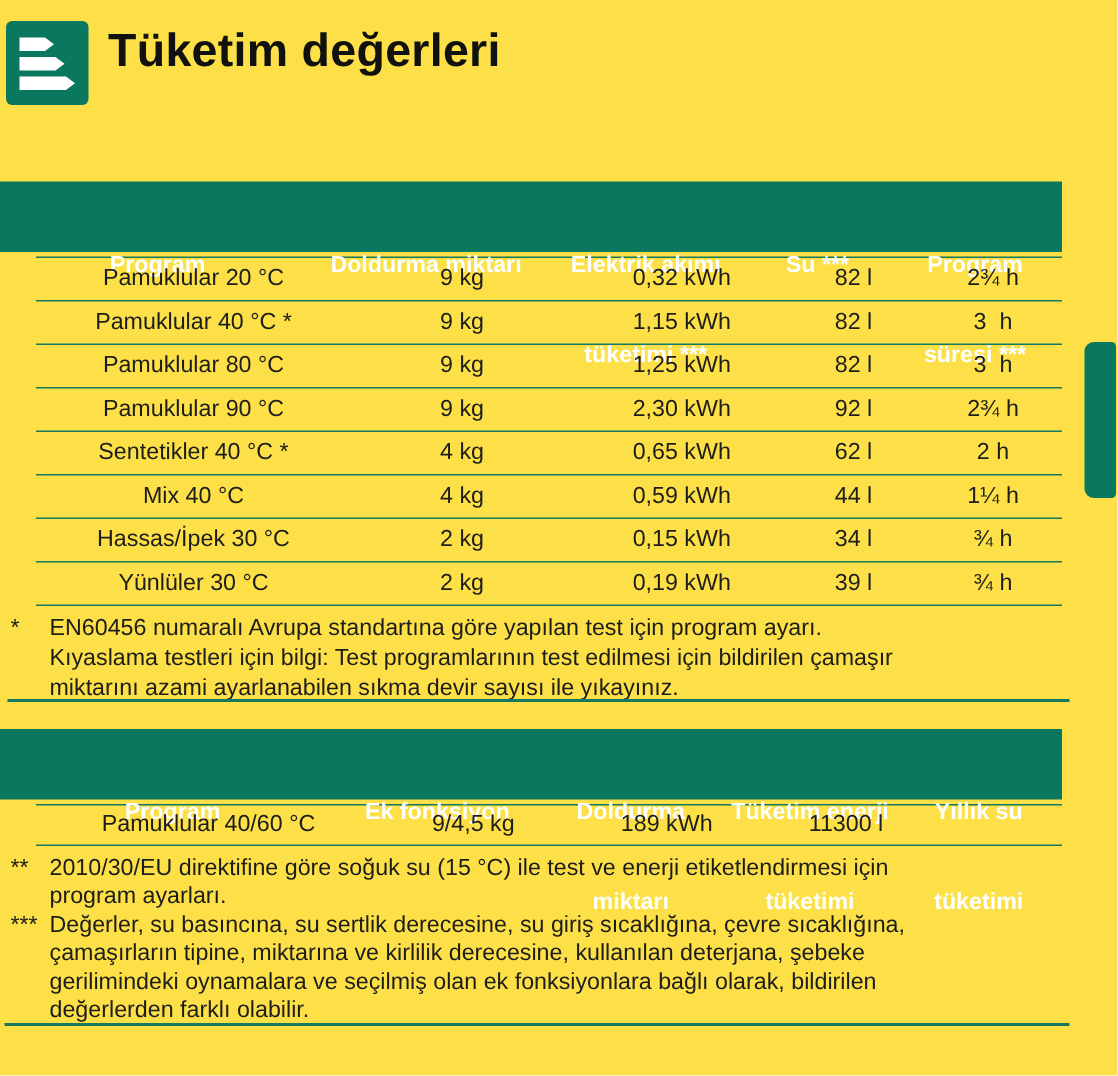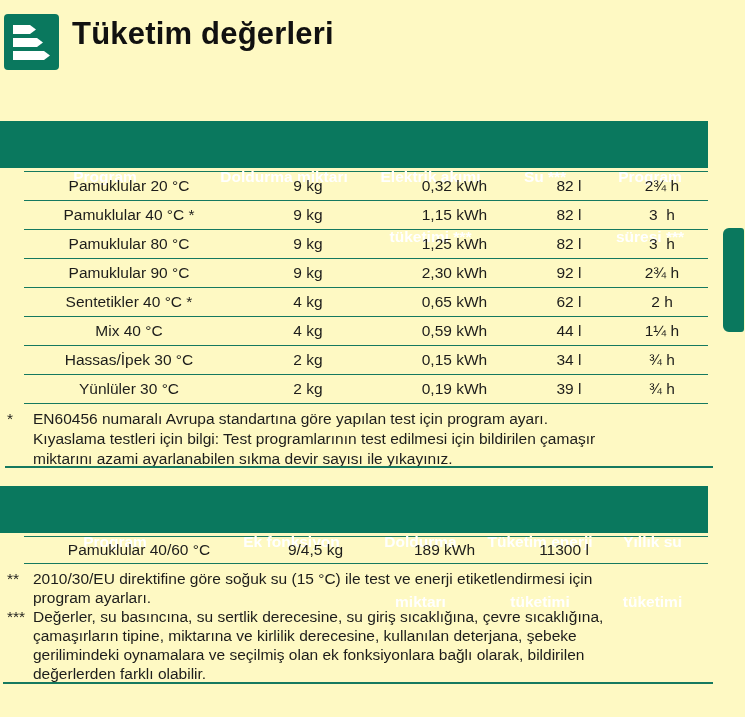--- a/index.html
+++ b/index.html
@@ -1,17 +1,17 @@
 <!DOCTYPE html>
 <html><head>
 <meta charset="utf-8">
 <style>
   html,body{margin:0;padding:0;background:#ffffff;}
   .page{
-    position:relative;width:745px;height:717px;background:#fef9c3;overflow:hidden;
+    position:relative;width:745px;height:717px;background:#fde047;overflow:hidden;
     font-family:"Liberation Sans","DejaVu Sans",sans-serif;color:#1d1d1b;
   }
   
   .doc-icon{
     position:absolute;left:4px;top:14px;width:55px;height:56px;
     background:#0a785e;border-radius:4px;
   }
   .page-title{
     position:absolute;left:72px;top:12px;height:44px;line-height:44px;
     font-size:31px;font-weight:bold;letter-spacing:.2px;color:#111110;white-space:pre;

